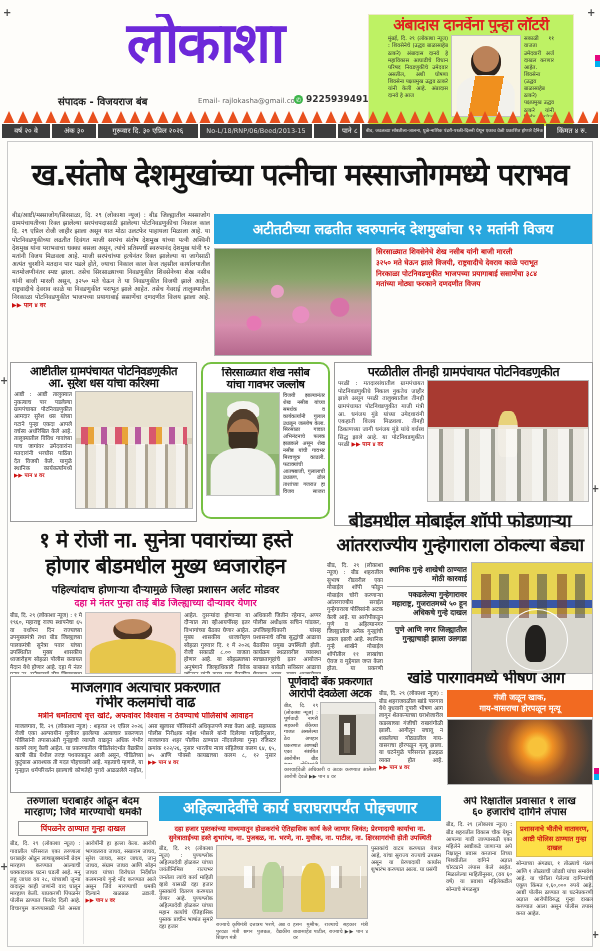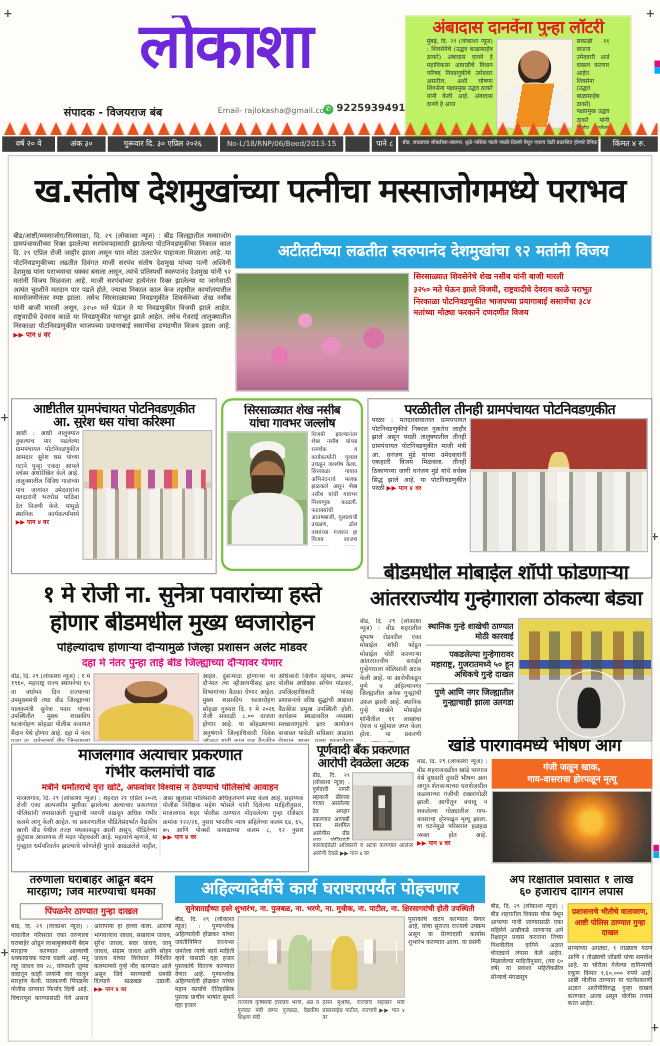--- a/index.html
+++ b/index.html
@@ -259,20 +259,21 @@
     <div class="hl" style="font-size:10.2px;letter-spacing:0">मारहाण; जिवे मारण्याची धमकी</div>
     <div style="border:1px solid #999;margin:4px 8px;font-size:7.8px;font-weight:bold;color:#cc1111;text-align:center;line-height:13px;height:15px;overflow:hidden;white-space:nowrap">पिंपळनेर ठाण्यात गुन्हा दाखल</div>
     <div class="body-txt cols2" style="height:104px;font-size:5.4px">
       <span>बीड, दि. २९ (लोकाशा न्यूज) : गावातील परिसरात एका तरुणाला घराबाहेर ओढून लाथाबुक्क्यांनी बेदम मारहाण करण्यात आल्याची धक्कादायक घटना घडली आहे. मनू लहू जाधव वय २८, यांच्याशी जुन्या वादातून काही जणांनी वाद घालून मारहाण केली. याप्रकरणी पिंपळनेर पोलीस ठाण्यात फिर्याद दिली आहे. विचारपूस करण्यासाठी गेले असता आरोपींनी हा हल्ला केला. आरोपी भागवतराव जाधव, सखाराम जाधव, सुरेश जाधव, सदर जाधव, जानू जाधव, संग्राम जाधव आणि सोहन जाधव यांच्या विरोधात निर्देशीत कलमान्वये गुन्हे नोंद करण्यात आले असून जिवे मारण्याची धमकी दिल्याने खळबळ उडाली.</span>
       <span class="more" style="font-size:5.4px">▶▶ पान ४ वर</span>
     </div>
   </div>
 
   <div class="abs" style="left:159px;top:796px;width:282px;height:152px">
     <div style="background:#29a7de;color:#fff;font-weight:bold;font-size:15.5px;text-align:center;line-height:25px;height:25px;white-space:nowrap;overflow:hidden">अहिल्यादेवींचे कार्य घराघरापर्यंत पोहचणार</div>
+    <div style="font-size:6.6px;font-weight:bold;color:#cc1111;text-align:center;margin-top:3px;white-space:nowrap;overflow:hidden">दहा हजार पुस्तकांच्या माध्यमातून होळकरांचे ऐतिहासिक कार्य केले जाणार जिवंत; प्रेरणादायी कार्याचा ना.</div>
     <div style="font-size:6.6px;font-weight:bold;color:#cc1111;text-align:center;white-space:nowrap;overflow:hidden">सुनेत्राताईंच्या हस्ते शुभारंभ, ना. पुजबळ, ना. भरणे, ना. मुधीक, ना. पाटील, ना. क्षिरसागरांची होती उपस्थिती</div>
     <div style="display:flex;gap:3px;margin-top:3px">
       <div class="body-txt" style="width:54px;height:100px;font-size:5.4px">बीड, दि. २९ (लोकाशा न्यूज) : पुण्यश्लोक अहिल्यादेवी होळकर यांच्या जयंतीनिमित्त राज्यभर जनतेला त्यांचे कार्य माहिती व्हावे यासाठी दहा हजार पुस्तकांचे वितरण करण्यात येणार आहे. पुण्यश्लोक अहिल्यादेवी होळकर यांच्या महान कार्याचे ऐतिहासिक पुस्तक प्राचीन भाषांत सुमारे दहा हजार</div>
       <div style="width:152px">
         <div class="photo ph-hall" style="height:74px">
           <div class="w"></div>
           <div class="g"></div>
           <div class="y"></div>
         </div>
         <div style="display:flex;gap:3px;margin-top:2px">

